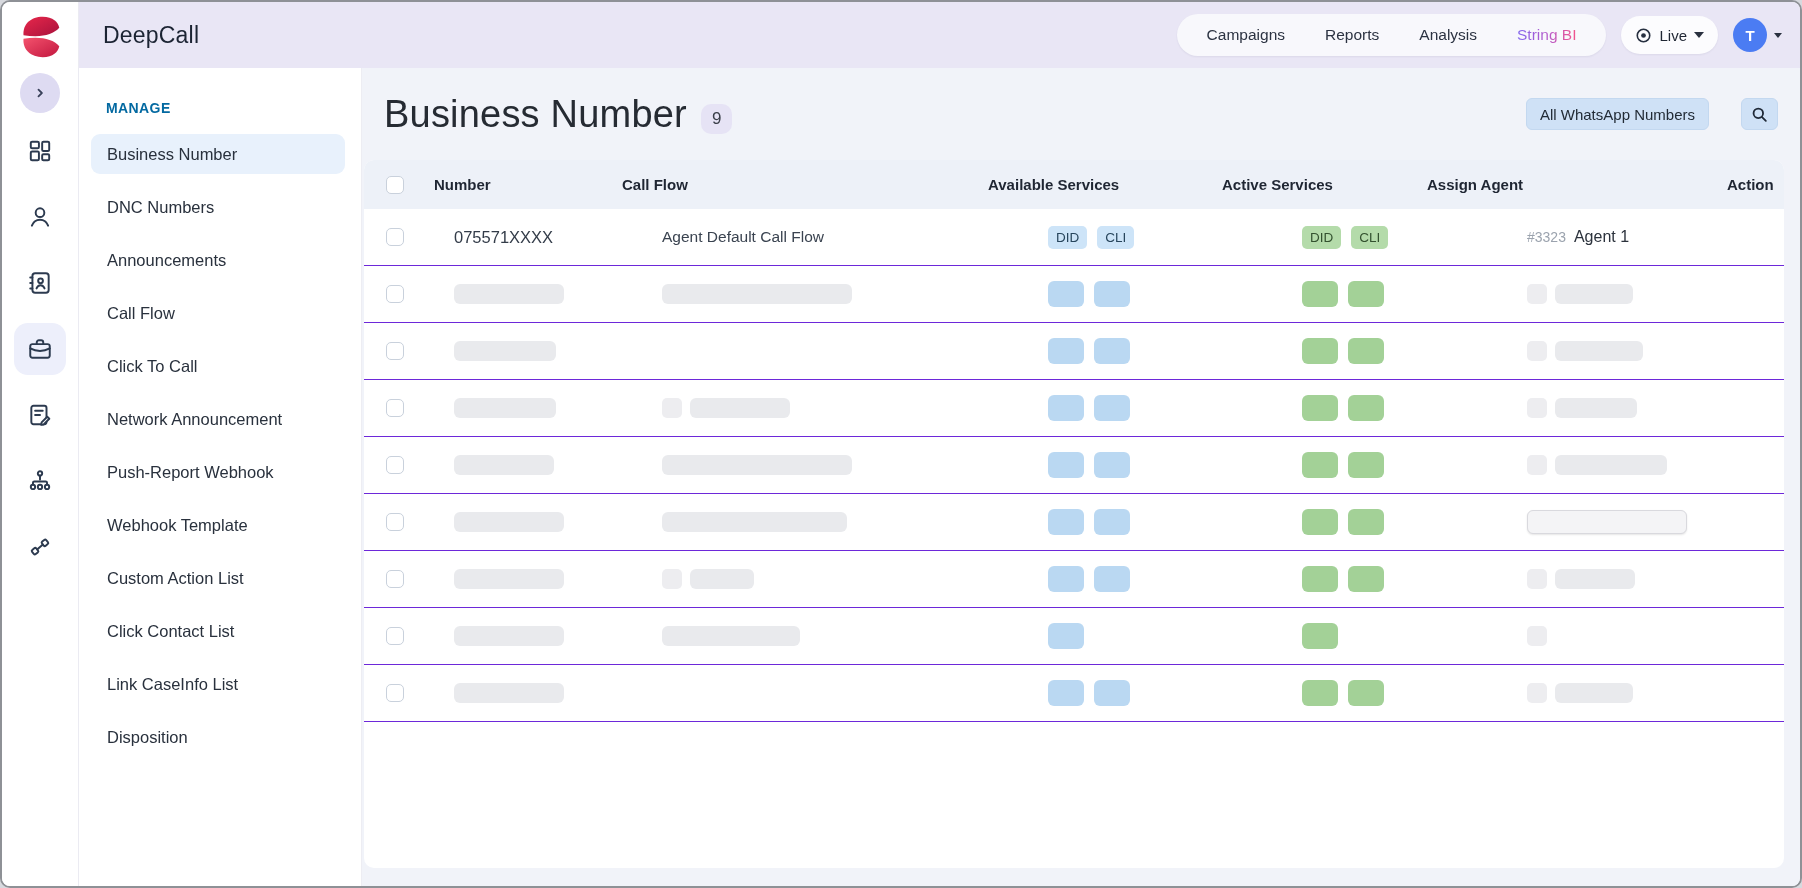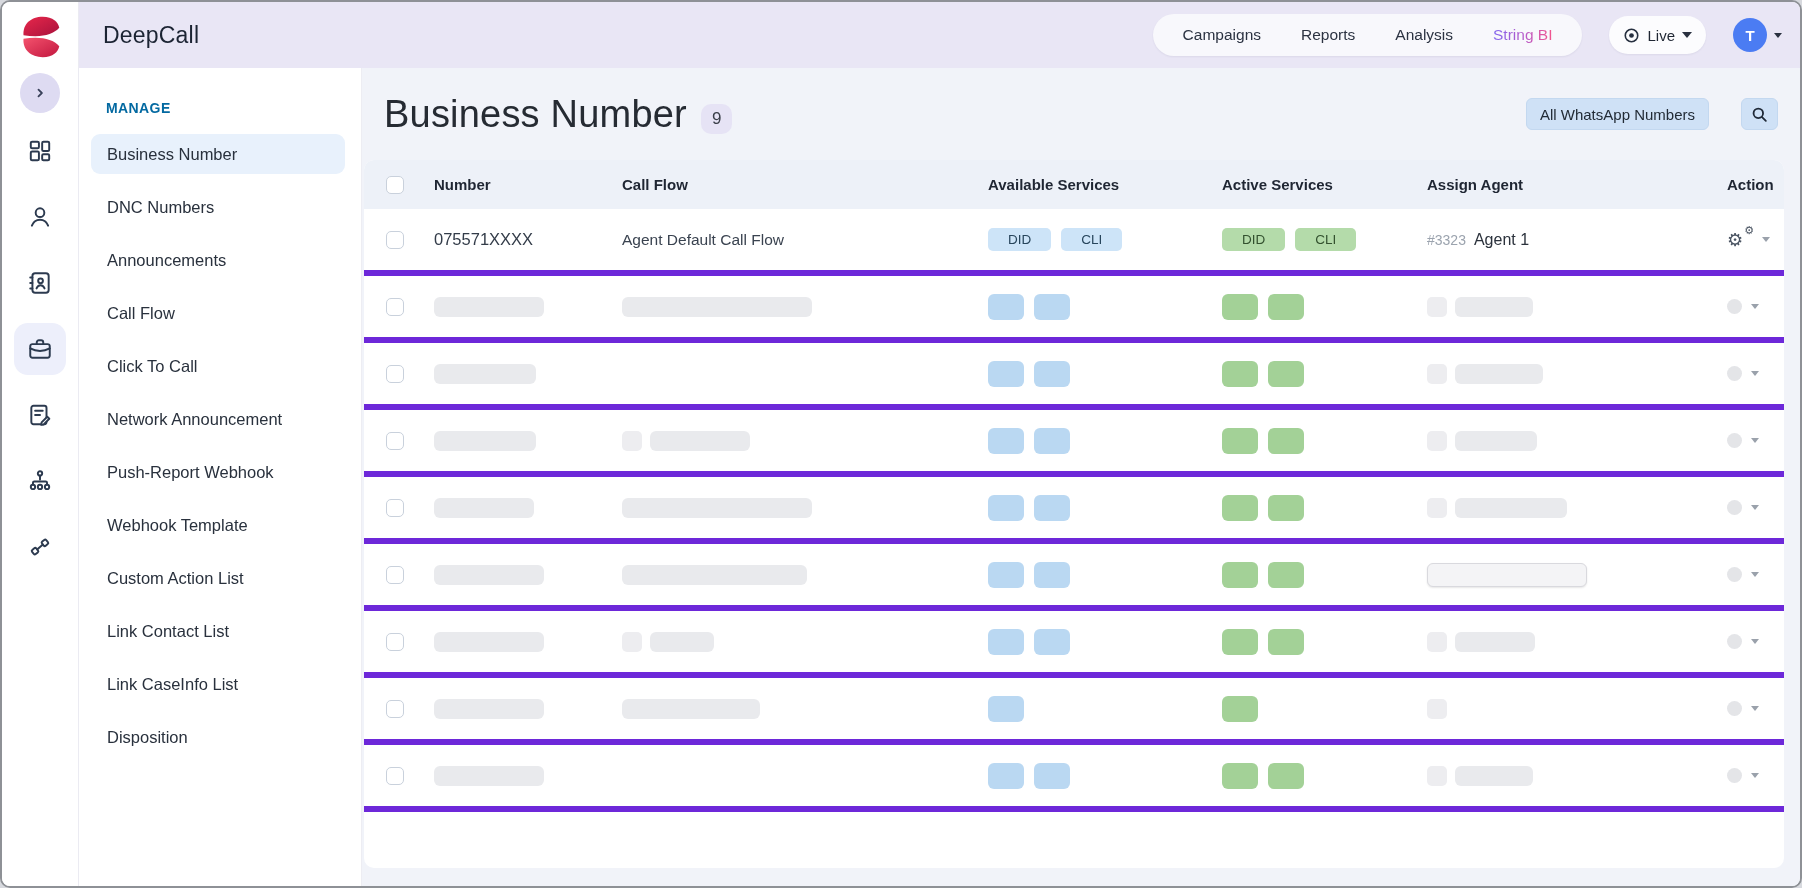--- a/index.html
+++ b/index.html
@@ -18,21 +18,21 @@
   .rail-item { width:52px; height:52px; border-radius:14px; display:flex; align-items:center;
                justify-content:center; cursor:pointer; }
   .rail-item.active { background:#edeffb; }
   .rail-item svg { width:26px; height:26px; }
 
   
   .right-col { flex:1; display:flex; flex-direction:column; min-width:0; }
   .topbar { height:66px; background:#e9e6f5; display:flex; align-items:center;
             padding:0 18px 0 24px; flex-shrink:0; }
   .brand { font-size:23px; color:#1c2433; font-weight:500; letter-spacing:.2px; }
-  .topbar-right { margin-left:auto; display:flex; align-items:center; gap:27px; }
+  .topbar-right { margin-left:auto; display:flex; align-items:center; gap:15px; }
   .nav-pill { background:#f8f8fc; border-radius:999px; padding:0 30px; height:42px;
               display:flex; align-items:center; gap:40px; box-shadow:0 1px 2px rgba(40,40,80,.07); }
   .nav-item { font-size:15.5px; color:#2c3342; cursor:pointer; white-space:nowrap; }
   .nav-grad { font-size:15.5px; font-weight:500; white-space:nowrap; cursor:pointer;
               background:linear-gradient(90deg,#7f63ee 0%,#b95bc8 55%,#f2548c 100%);
               -webkit-background-clip:text; background-clip:text; color:transparent;text-align:center; }
   .live-pill { background:#fcfcfe; border-radius:999px; height:38px; padding:0 14px;
                display:flex; align-items:center; gap:7px; cursor:pointer;
                box-shadow:0 1px 2px rgba(40,40,80,.07); font-size:15px; font-weight:500; color:#1f2633; }
   .caret { width:0; height:0; border-left:5px solid transparent; border-right:5px solid transparent;
@@ -64,28 +64,28 @@
   .btn-search { background:#cfe1f6; border:1px solid #c3d8f0; width:37px; height:32px; border-radius:6px;
                 display:flex; align-items:center; justify-content:center; cursor:pointer; }
 
   
   .card { background:#fff; border-radius:10px; flex:1; overflow:hidden; }
   .trow { display:grid; grid-template-columns:48px 188px 366px 234px 205px 300px 1fr;
           align-items:center; padding:0 26px 0 22px; }
   .thead { height:49px; background:#edf1f8; }
   .th { font-size:15px; font-weight:700; color:#1f2633; }
   .th-action { justify-self:end; }
-  .drow { height:67px; border-bottom:6px solid #6d28d9; }
+  .drow { height:57px; border-bottom:1px solid #6d28d9;gap:20px; }
   .cell { display:flex; align-items:center; }
   .cell-action { justify-self:end; display:flex; align-items:center; gap:9px; }
   .cb { appearance:none; -webkit-appearance:none; width:18px; height:18px; margin:0;
         border:1.6px solid #c9d1dc; border-radius:5px; background:#fff; cursor:pointer; }
   .num-text { font-size:16.5px; color:#333c49; }
   .cf-text { font-size:15.5px; color:#3a4350; }
-  .badge { display:inline-flex; padding:4px 20px; border-radius:5px; font-size:13.5px;
+  .badge { display:inline-flex; padding:4px 8px; border-radius:5px; font-size:13.5px;
            font-weight:500; margin-right:10px; }
   .b-blue { background:#cde4f8; color:#27455c; }
   .b-green { background:#b4dbaa; color:#33512f; }
   .agent-id { color:#9ba3ae; font-size:14px; margin-right:8px; }
   .agent-name { font-size:16px; color:#2b323c; }
   .gears { position:relative; width:26px; height:22px; color:#4b5563; cursor:pointer; }
   .gears .g1 { position:absolute; left:0; top:0; font-size:18px; line-height:22px; }
   .gears .g2 { position:absolute; right:-1px; top:-4px; font-size:11px; line-height:11px; }
 
   
@@ -219,21 +219,21 @@
         <ul class="side-list">
             <li class="side-item active">Business Number</li>
             <li class="side-item">DNC Numbers</li>
             <li class="side-item">Announcements</li>
             <li class="side-item">Call Flow</li>
             <li class="side-item">Click To Call</li>
             <li class="side-item">Network Announcement</li>
             <li class="side-item">Push-Report Webhook</li>
             <li class="side-item">Webhook Template</li>
             <li class="side-item">Custom Action List</li>
-            <li class="side-item">Link Contact List</li>
+            <li class="side-item">Click Contact List</li>
             <li class="side-item">Link CaseInfo List</li>
             <li class="side-item">Disposition</li>
           </ul>
       </nav>
 
       <main class="content">
         <div class="page-head">
           <span class="page-title">Business Number</span>
           <span class="count-badge">9</span>
           <div class="head-actions">

